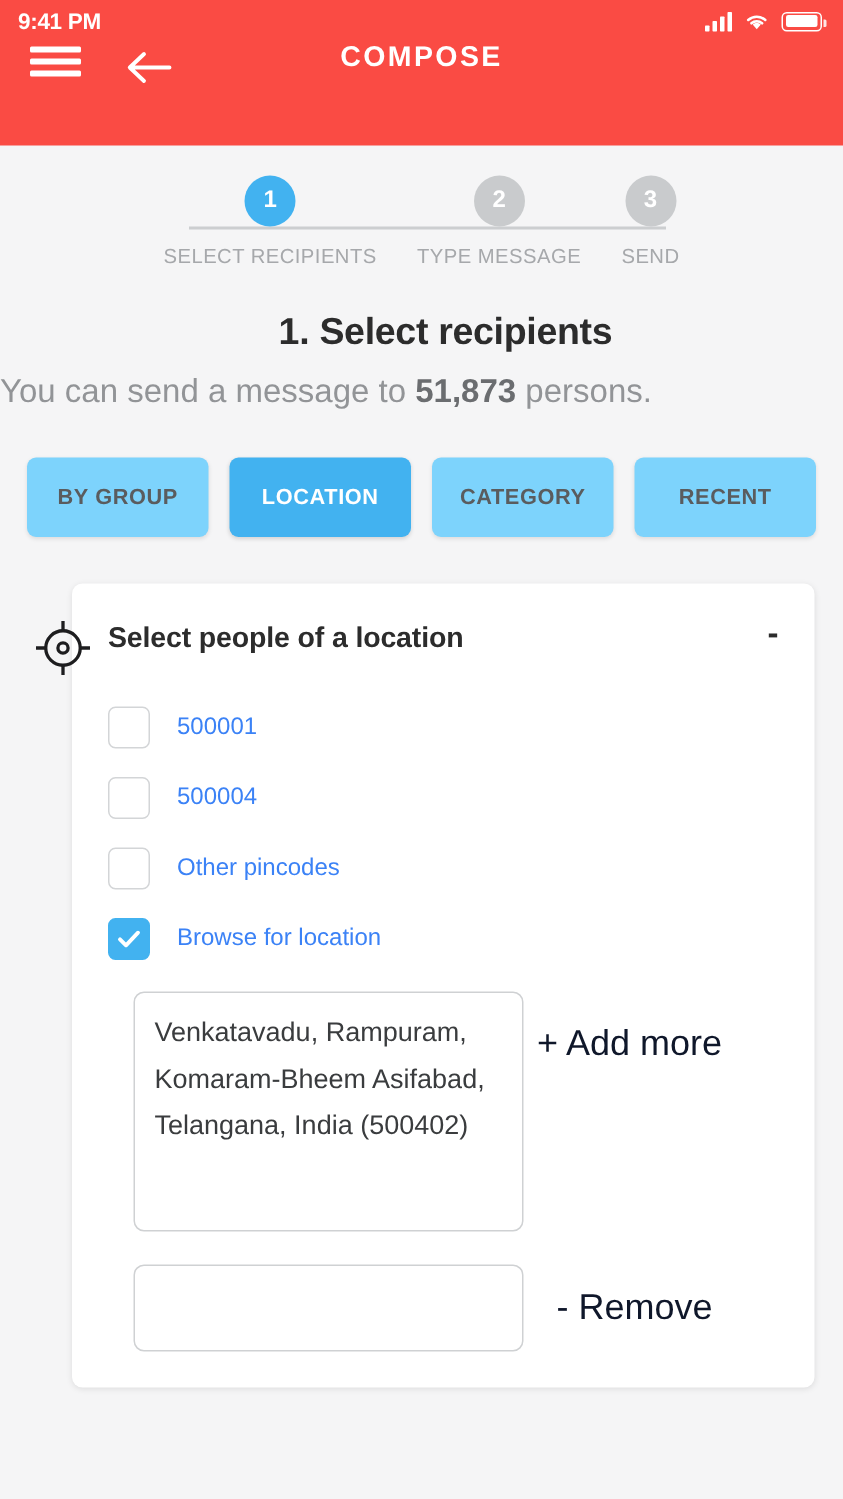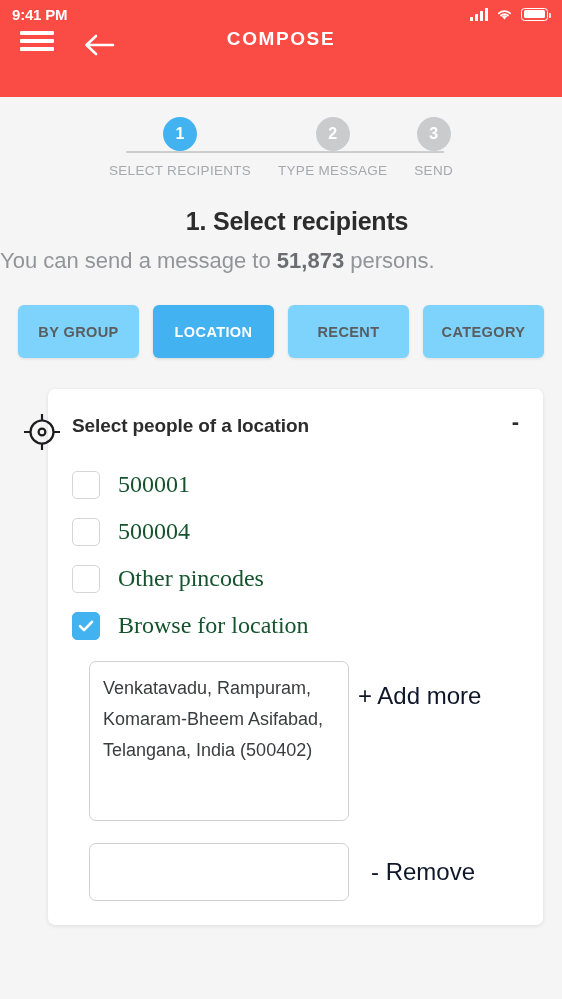--- a/index.html
+++ b/index.html
@@ -291,23 +291,22 @@
     justify-content: center;
   }
   .checkbox.checked {
     background: #42b2f0;
     border-color: #42b2f0;
   }
   .check-mark { width: 18px; height: 18px; display: none; }
   .checkbox.checked .check-mark { display: block; }
   .check-label {
     margin-left: 18px;
-    font-size: 24px;
-    color: #14532d;
-    font-family: Liberation Serif, serif;
+    font-size: 16px;
+    color: #3b82f6;
   }
 
   
   .entries { margin-top: 12px; padding-left: 17px; }
   .entry {
     position: relative;
     display: flex;
     align-items: center;
   }
   .entry + .entry { margin-top: 22px; }
@@ -404,22 +403,22 @@
 </div>
 
 <div class="page-heading">1. Select recipients</div>
 <div class="page-sub">
   <span>You can send a message to </span><b>51,873</b><span> persons.</span>
 </div>
 
 <div class="tabs">
   <button class="tab">BY GROUP</button>
   <button class="tab active">LOCATION</button>
+  <button class="tab">CATEGORY</button>
   <button class="tab">RECENT</button>
-  <button class="tab">CATEGORY</button>
 </div>
 
 <div class="card-row">
   <svg class="locate-icon" viewBox="0 0 42 42">
     <circle cx="21" cy="21" r="11.5" stroke="#1d1d1f" stroke-width="2.2" fill="none"></circle>
     <circle cx="21" cy="21" r="3.4" stroke="#1d1d1f" stroke-width="2.2" fill="none"></circle>
     <path d="M21 3 V9.5 M21 32.5 V39 M3 21 H9.5 M32.5 21 H39" stroke="#1d1d1f" stroke-width="2.2" stroke-linecap="butt" fill="none"></path>
   </svg>
 
   <div class="card">

